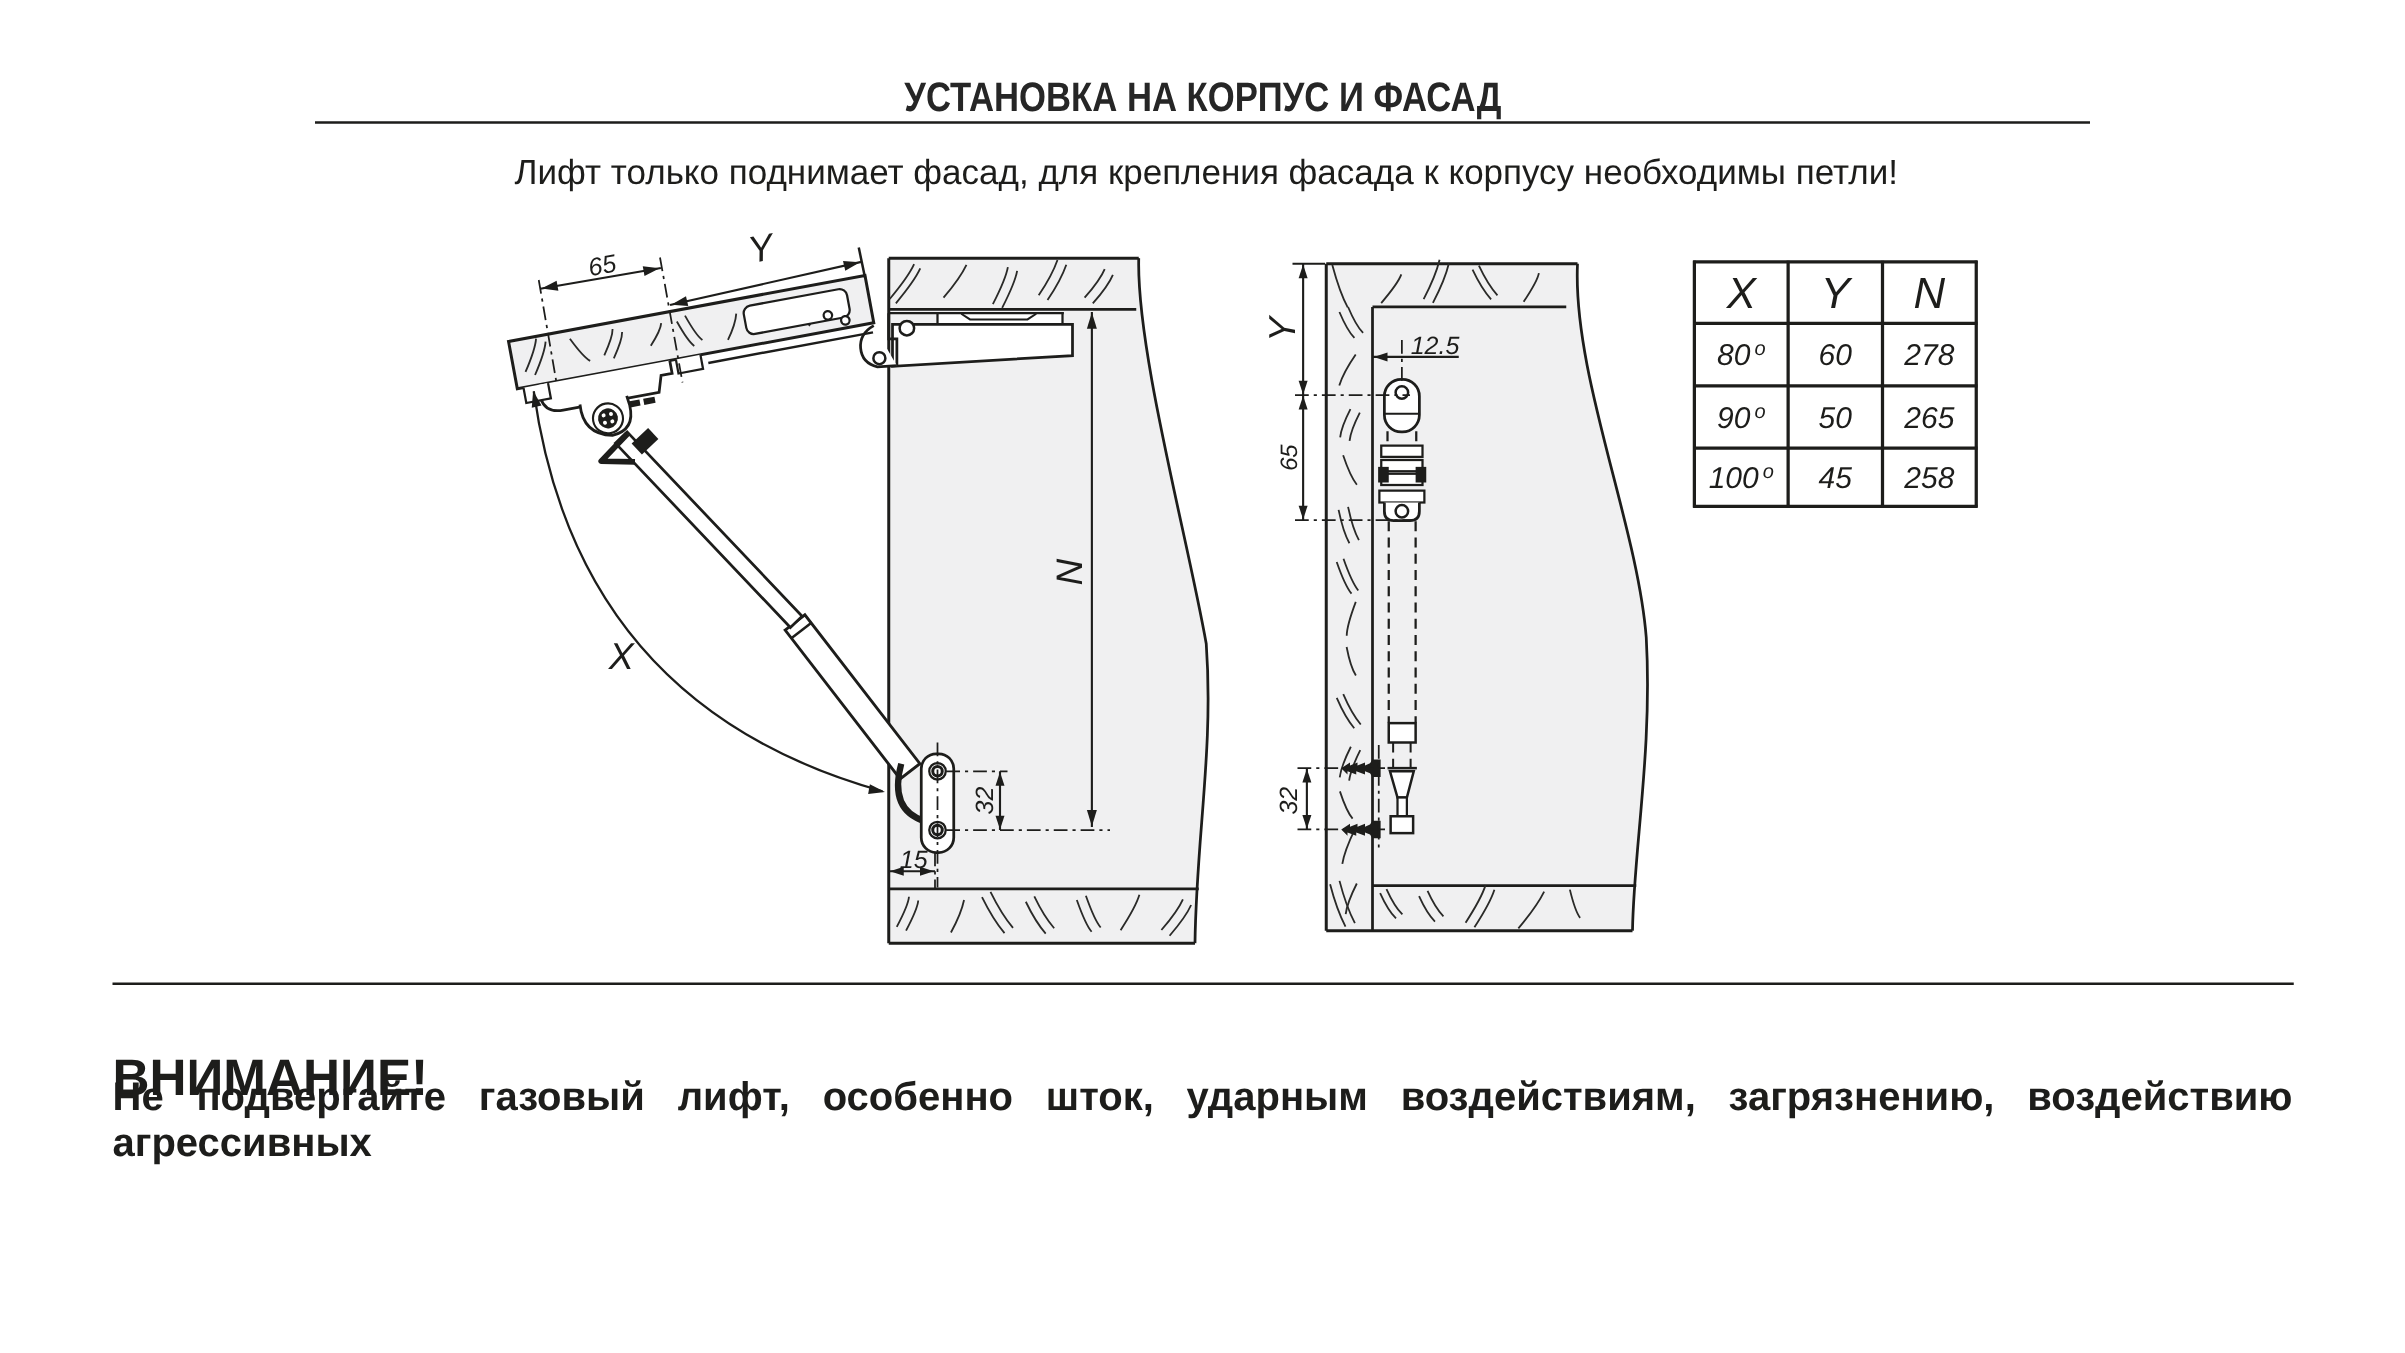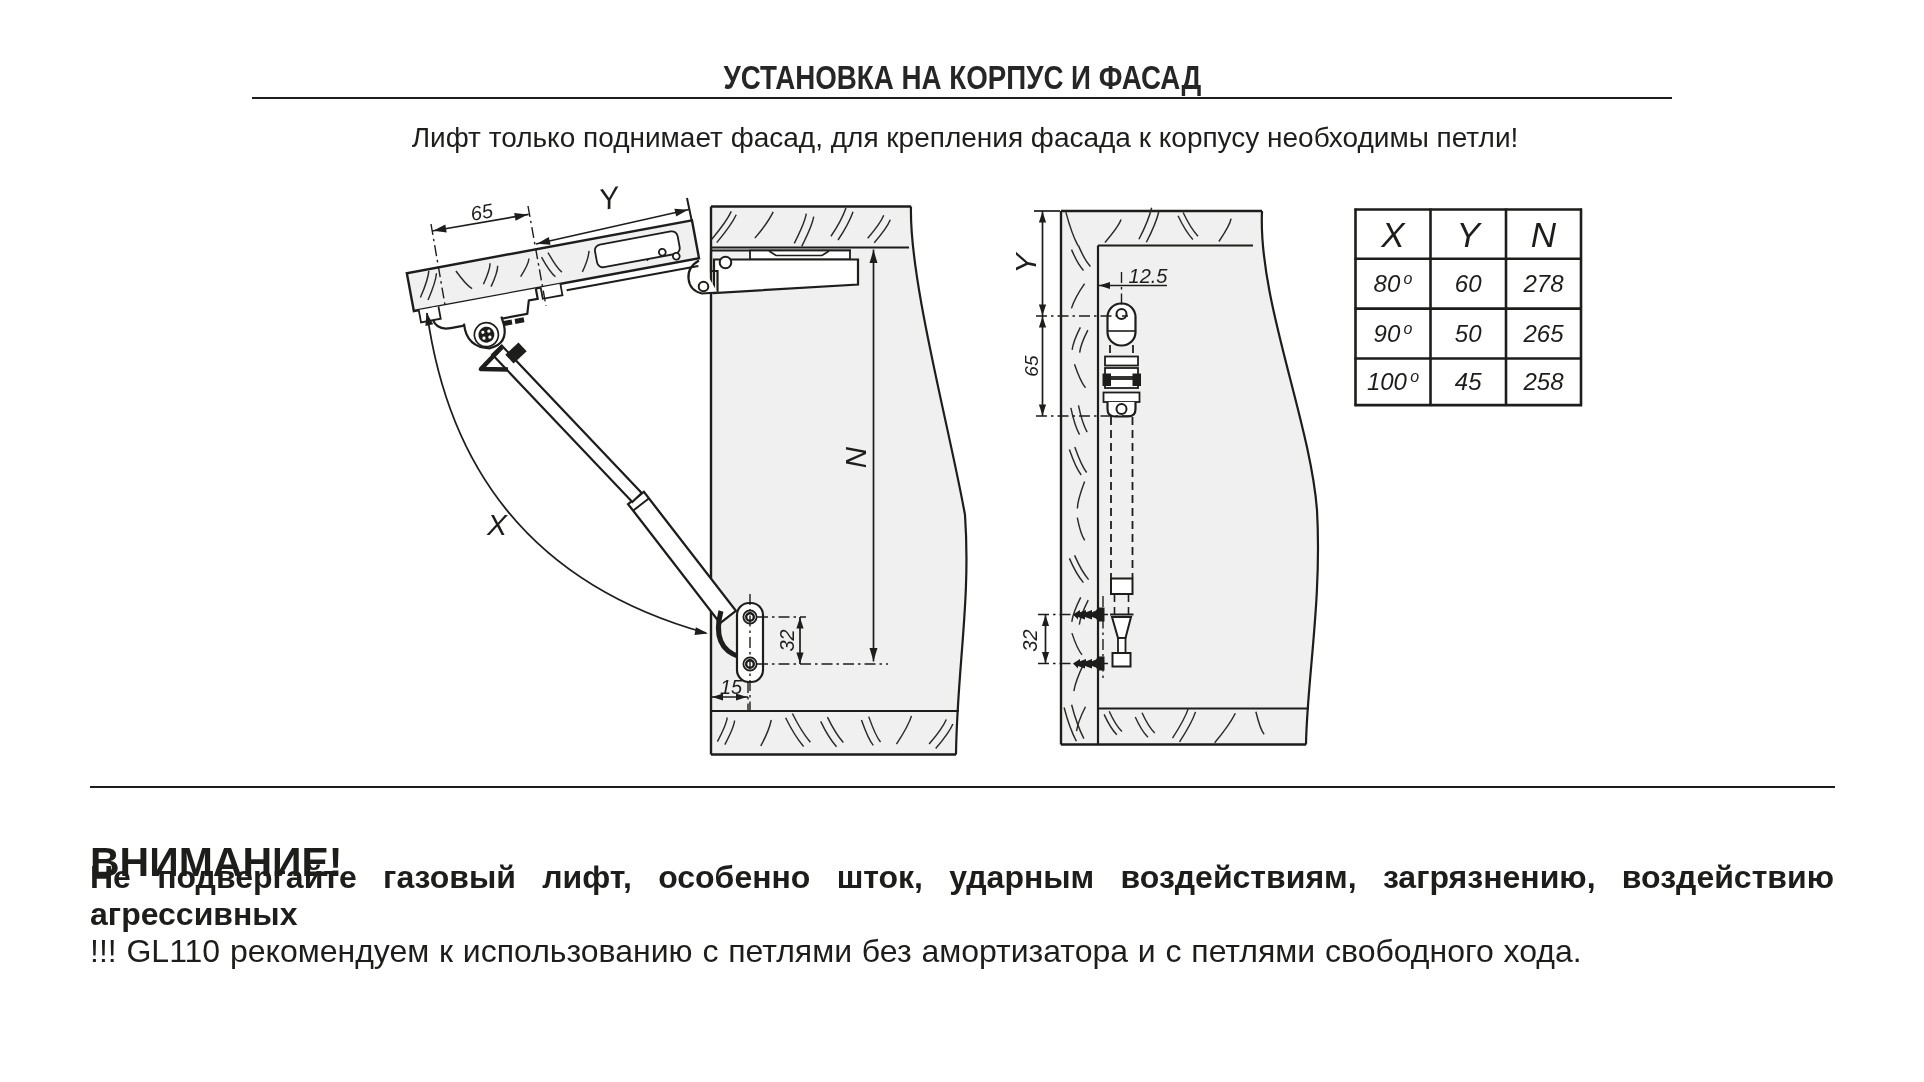--- a/index.html
+++ b/index.html
@@ -236,13 +236,12 @@
 <text x="1468.2" y="342.1" font-size="24" font-style="italic" fill="#1d1d1b" text-anchor="middle" font-family="Liberation Sans">50</text>
 <text x="1543.5" y="342.1" font-size="24" font-style="italic" fill="#1d1d1b" text-anchor="middle" font-family="Liberation Sans">265</text>
 <text x="1393.0" y="390.3" font-size="24" font-style="italic" fill="#1d1d1b" text-anchor="middle" font-family="Liberation Sans">100<tspan font-size="16" dy="-8"> o</tspan></text>
 <text x="1468.2" y="390.3" font-size="24" font-style="italic" fill="#1d1d1b" text-anchor="middle" font-family="Liberation Sans">45</text>
 <text x="1543.5" y="390.3" font-size="24" font-style="italic" fill="#1d1d1b" text-anchor="middle" font-family="Liberation Sans">258</text>
 </svg>
 <div class="rule2"></div>
 <div class="warn">ВНИМАНИЕ!</div>
 <div class="body">
     <div class="j">Не подвергайте газовый лифт, особенно шток, ударным воздействиям, загрязнению, воздействию агрессивных</div>
-    <div class="sp">!!! GL110 рекомендуем к использованию с петлями без амортизатора и с петлями свободного хода.</div>
   </div>
 </body></html>

